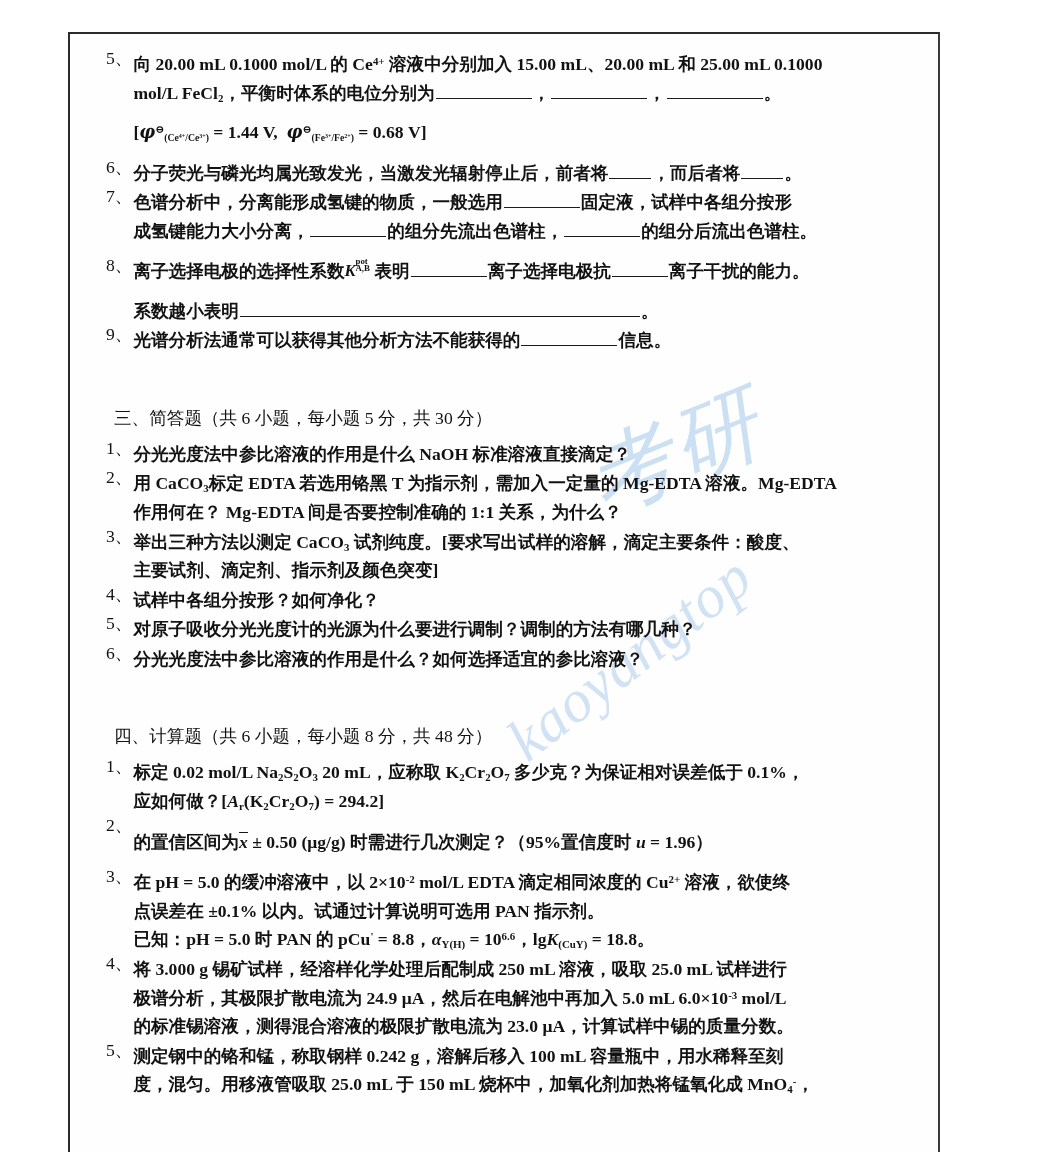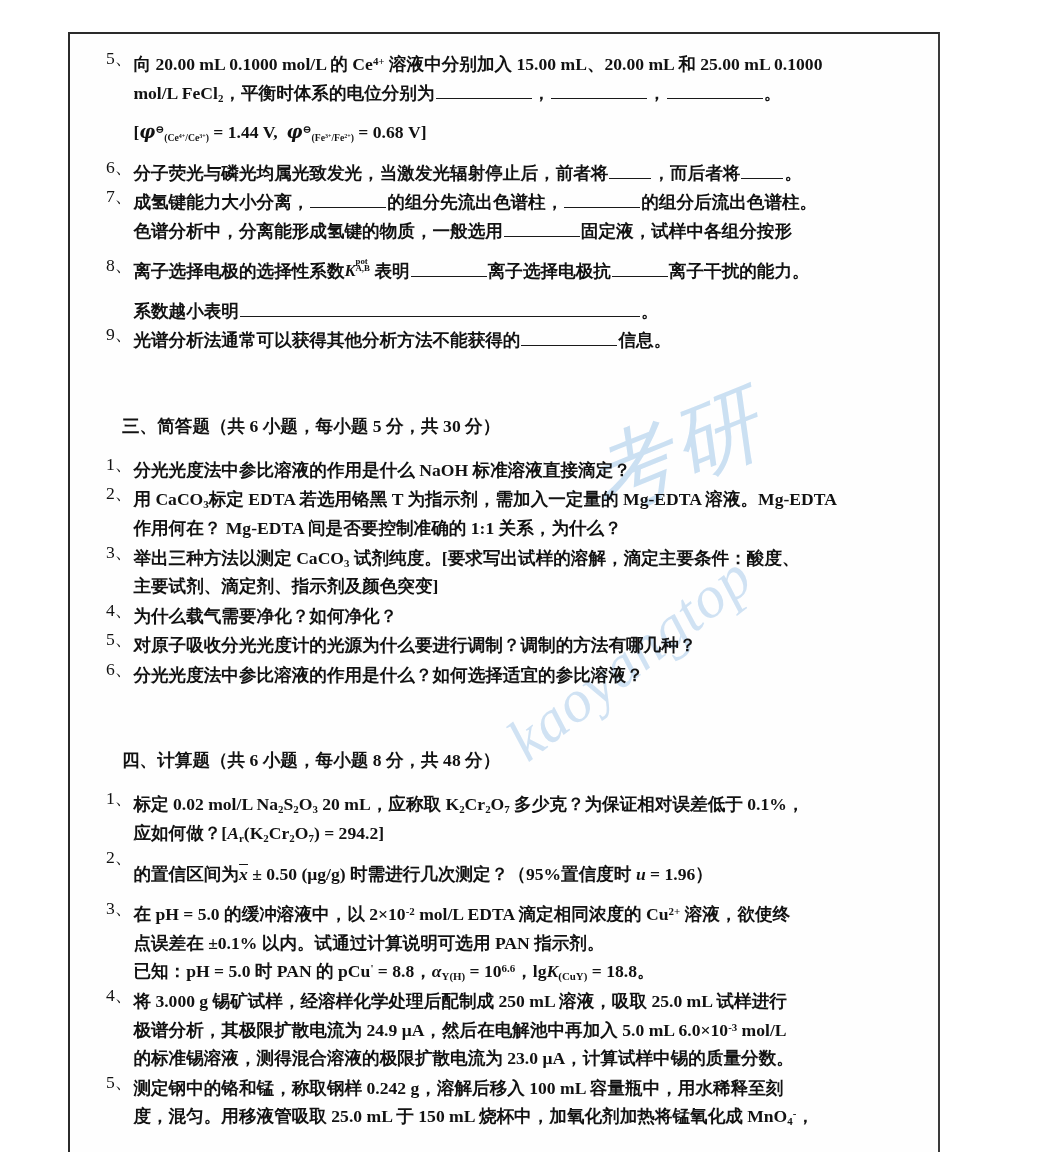--- a/index.html
+++ b/index.html
@@ -91,22 +91,22 @@
     font-weight: bold;
   }
   .line {
     margin: 0;
     padding: 0;
     white-space: nowrap;
     line-height: 1.62;
   }
 
   .sec-head {
-    font-weight: bold;
-    margin: 16px;
+    font-weight: normal;
+    margin: 8px;
     line-height: 1.6;
     white-space: nowrap;
   }
 
   .gap-sm { height: 11px; }
   .gap-xl { height: 40px; }
 
   .blank {
     display: inline-block;
     border-bottom: 1.4px solid #1a1a1a;
@@ -179,22 +179,22 @@
     <div class="q">
       <div class="num">6、</div>
       <div class="body">
         <div class="line">分子荧光与磷光均属光致发光，当激发光辐射停止后，前者将<span class="blank b-xs"></span>，而后者将<span class="blank b-xs"></span>。</div>
       </div>
     </div>
 
     <div class="q">
       <div class="num">7、</div>
       <div class="body">
+        <div class="line">色谱分析中，分离能形成氢键的物质，一般选用<span class="blank b-md"></span>固定液，试样中各组分按形</div>
         <div class="line">成氢键能力大小分离，<span class="blank b-md"></span>的组分先流出色谱柱，<span class="blank b-md"></span>的组分后流出色谱柱。</div>
-        <div class="line">色谱分析中，分离能形成氢键的物质，一般选用<span class="blank b-md"></span>固定液，试样中各组分按形</div>
       </div>
     </div>
 
     <div class="gap-sm"></div>
 
     <div class="q">
       <div class="num">8、</div>
       <div class="body">
         <div class="line">离子选择电极的选择性系数<span class="ksel"><span class="kk">K</span><span class="kup">pot</span><span class="kdn">A,B</span></span>表明<span class="blank b-md"></span>离子选择电极抗<span class="blank b-sm"></span>离子干扰的能力。</div>
         <div class="gap-sm"></div>
@@ -233,21 +233,21 @@
       <div class="num">3、</div>
       <div class="body">
         <div class="line">举出三种方法以测定 CaCO<sub>3</sub> 试剂纯度。[要求写出试样的溶解，滴定主要条件：酸度、</div>
         <div class="line">主要试剂、滴定剂、指示剂及颜色突变]</div>
       </div>
     </div>
 
     <div class="q">
       <div class="num">4、</div>
       <div class="body">
-        <div class="line">为什么载气需要净化？如何净化？</div>
+        <div class="line">试样中各组分按形？如何净化？</div>
       </div>
     </div>
 
     <div class="q">
       <div class="num">5、</div>
       <div class="body">
         <div class="line">对原子吸收分光光度计的光源为什么要进行调制？调制的方法有哪几种？</div>
       </div>
     </div>
 

